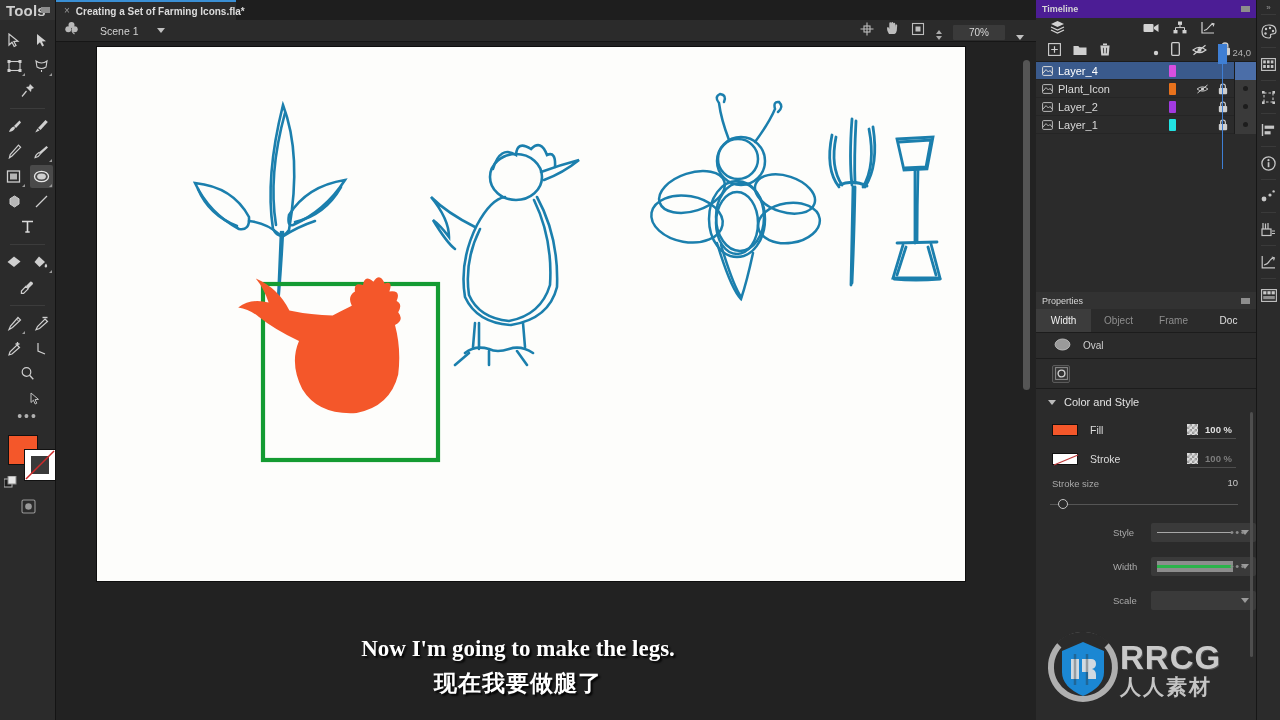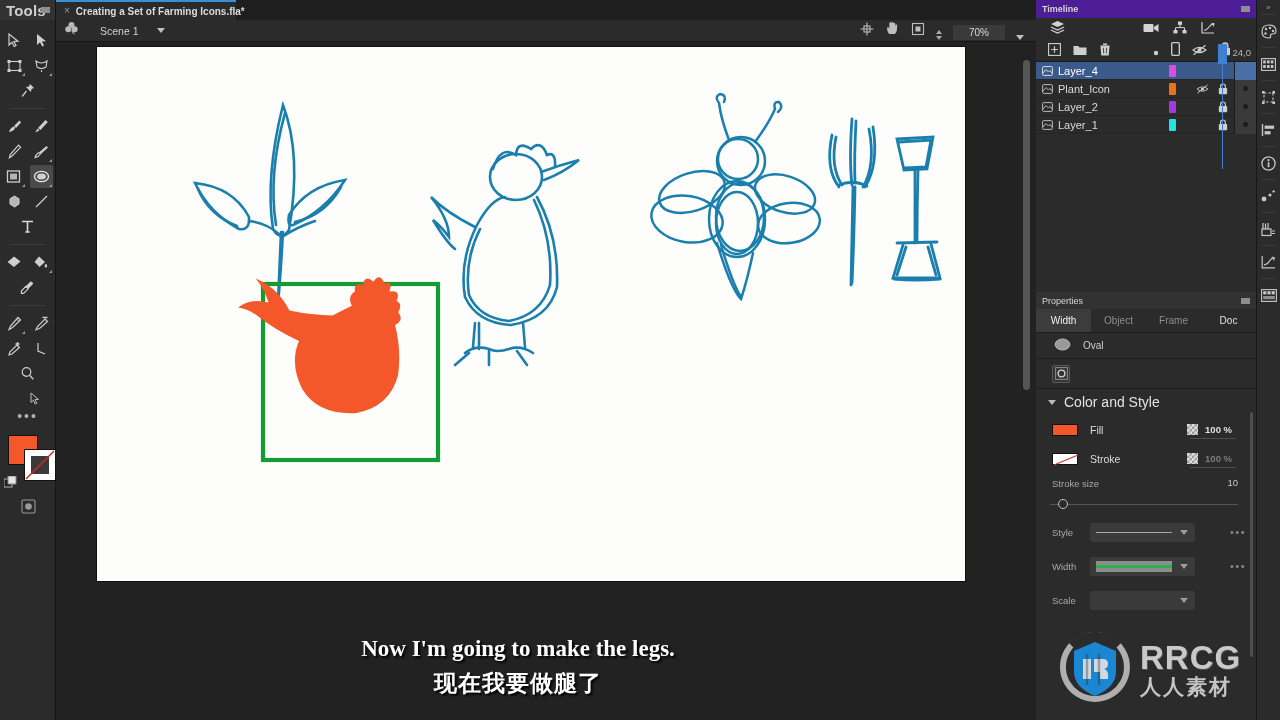--- a/index.html
+++ b/index.html
@@ -173,41 +173,41 @@
   .ptab.sel { background: #3c3c3c; color: #f0f0f0; }
   .ptab.bright { color: #e0e0e0; }
   #tool-name-row { height: 26px; display:flex; align-items:center; gap: 12px; padding-left: 18px;
      border-bottom: 1px solid #1c1c1c; }
   #tool-name-row .tn { color: #cfcfcf; font-size: 10px; }
   #obj-row { height: 30px; display: flex; align-items: center; padding-left: 16px;
     border-bottom: 1px solid #1c1c1c; }
   #obj-row .box { width: 18px; height: 18px; border: 1px solid #5a5a5a; border-radius: 2px;
      display:flex;align-items:center;justify-content:center; background: #343434; }
   #cs-header { height: 26px; display: flex; align-items: center; gap: 8px; padding-left: 12px; }
-  #cs-header .t { color: #e2e2e2; font-size: 14px; }
+  #cs-header .t { color: #e2e2e2; font-size: 11px; }
   .chev-dn-sm { width: 0;height:0; border-left:4px solid transparent;border-right:4px solid transparent;
      border-top: 5px solid #bbb; }
   .color-row { height: 29px; display: flex; align-items: center; padding-left: 16px; position: relative; }
   .color-row .sw { width: 26px; height: 12px; border: 1px solid #111; }
   .color-row .lab { color: #dcdcdc; font-size: 10.5px; margin-left: 12px; }
   .color-row .alpha { position: absolute; right: 24px; color: #e0e0e0; font-size: 9.5px; font-weight: bold; }
   .color-row .alpha.dim { color: #7d7d7d; font-weight: bold; }
   .checker { position: absolute; right: 58px; width: 11px; height: 11px;
     background-image: linear-gradient(45deg,#999 25%,transparent 25%,transparent 75%,#999 75%),
                       linear-gradient(45deg,#999 25%,#ddd 25%,#ddd 75%,#999 75%);
     background-size: 5px 5px; background-position: 0 0, 2.5px 2.5px; }
   .underline { position:absolute; right:20px; bottom:5px; width:46px; height:1px; background:#4e4e4e; }
   #stroke-size-row { height: 22px; position: relative; padding-left: 16px; }
   #stroke-size-row .lab { color: #a9a9a9; font-size: 9.5px; line-height: 22px; }
   #stroke-size-row .val { position: absolute; right: 18px; top: 4px; color: #c9c9c9; font-size: 9.5px; }
   #slider-row { height: 20px; position: relative; padding: 0 18px 0 14px; }
   #slider-track { position:absolute; left: 14px; right: 18px; top: 9px; height: 1px; background: #555; }
   #slider-knob { position: absolute; left: 22px; top: 4px; width: 10px; height: 10px;
     border-radius: 50%; border: 1px solid #c4c4c4; background: #2b2b2b; }
-  .dd-row { height: 34px; display:flex; align-items:center; position: relative; padding-left: 16px; }
+  .dd-row { height: 34px; display:flex; align-items:center; position: relative; padding-left: 16px; justify-content: flex-end; }
   .dd-row .lab { color: #a9a9a9; font-size: 9.5px; width: 38px; }
   .dd-box { width: 105px; height: 19px; background: #3a3a3a; border-radius: 2px;
      display:flex; align-items:center; position: relative; padding: 0 6px; }
   .dd-box .chev2 { position:absolute; right: 7px; top: 7px; width:0;height:0;
      border-left:4px solid transparent;border-right:4px solid transparent;border-top:5px solid #9a9a9a;}
   .dd-line { width: 76px; height: 1px; background: #a8a8a8; }
   .dd-width { width: 76px; height: 11px; background: #8d8d8d; position: relative; }
   .dd-width .g { position:absolute; left:0; top:4px; width:100%; height:3px; background:#2bb34a; }
   .dd-dots { position: absolute; right: 10px; color: #8c8c8c; font-size: 11px; letter-spacing: 1.5px; }
   #props-scroll { position: absolute; right: 3px; top: 120px; width: 3px; height: 245px;
@@ -217,22 +217,22 @@
   #icon-rail {
     position: absolute; left: 1256px; top: 0; width: 24px; height: 720px;
     background: #2b2b2b; border-left: 1px solid #161616;
   }
   #rail-collapse { height: 14px; display:flex; align-items:center; justify-content:center;
      color: #9a9a9a; font-size: 8px; }
   .rail-btn { height: 32px; display: flex; align-items: center; justify-content: center; }
   .rail-sep { height: 1px; background: #3a3a3a; margin: 0 4px; }
 
   
-  #watermark { position: absolute; right: 24px; bottom: 12px; width: 198px; height: 78px;
-    display: flex; align-items: center; gap: 8px; opacity: .93; }
+  #watermark { position: absolute; right: 36px; bottom: 12px; width: 198px; height: 78px;
+    display: flex; align-items: center; opacity: .93; }
   #wm-text { display: flex; flex-direction: column; line-height: 1; }
   #wm-rrcg { font-size: 33px; font-weight: bold; color: #d6d6d6; letter-spacing: 1px;
      text-shadow: 1px 1px 0 #555; }
   #wm-cn { font-size: 21px; font-weight: bold; color: #d0d0d0; letter-spacing: 2px; margin-top: 2px;}
 </style>
 </head>
 <body>
 
 <div id="app">
 

